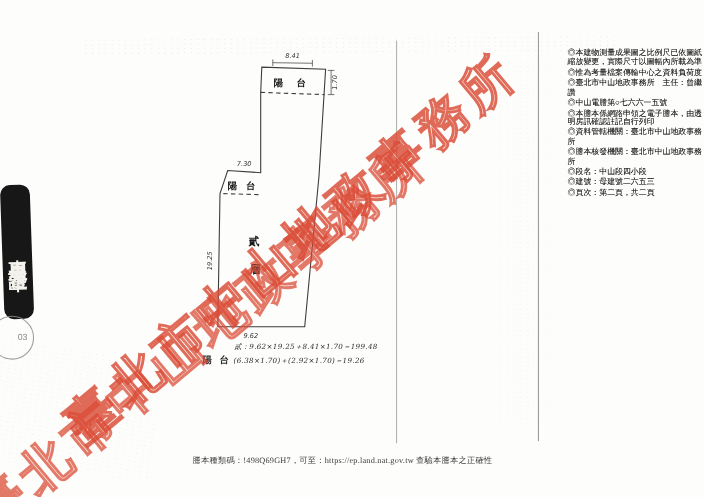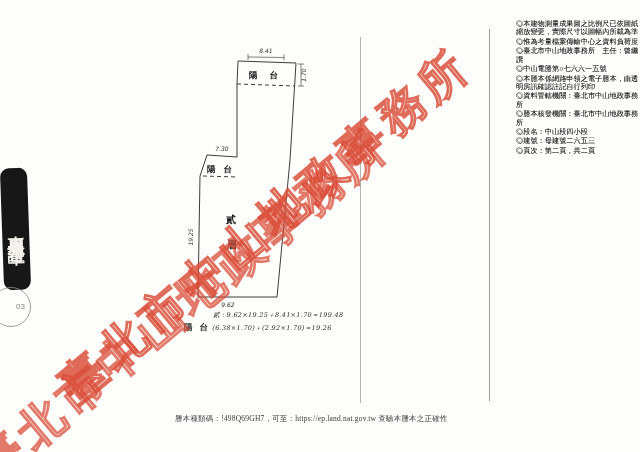--- a/index.html
+++ b/index.html
@@ -65,21 +65,21 @@
   .room-text{font-family:"Liberation Serif",serif;font-size:10px;font-weight:bold;fill:#1c1c1c;}
   .balcony-text{font-family:"Liberation Serif",serif;font-size:8.5px;font-weight:bold;fill:#161616;letter-spacing:5px;}
   
   .formula{
     position:absolute;font-family:"DejaVu Serif",serif;font-style:italic;
     font-size:6.5px;color:#2b2b2b;letter-spacing:.3px;white-space:nowrap;
   }
   .formula .fprefix{font-size:8.5px;font-weight:bold;font-style:normal;letter-spacing:2px;}
   
   #notes-column{
-    left:516px;top:20px;width:123px;
+    left:516px;top:44px;width:123px;
     font-size:7.2px;line-height:1.17;color:#141414;
     font-family:"Liberation Serif",serif;
     text-shadow:0 0 .4px rgba(0,0,0,.35);
   }
   #notes-column .note{margin:0 0 1px 0;}
   
   #footer{
     left:175px;top:414px;width:420px;
     font-size:7.5px;line-height:1.25;color:#3a3a3a;
     font-family:"Liberation Serif",serif;letter-spacing:.2px;white-space:nowrap;

